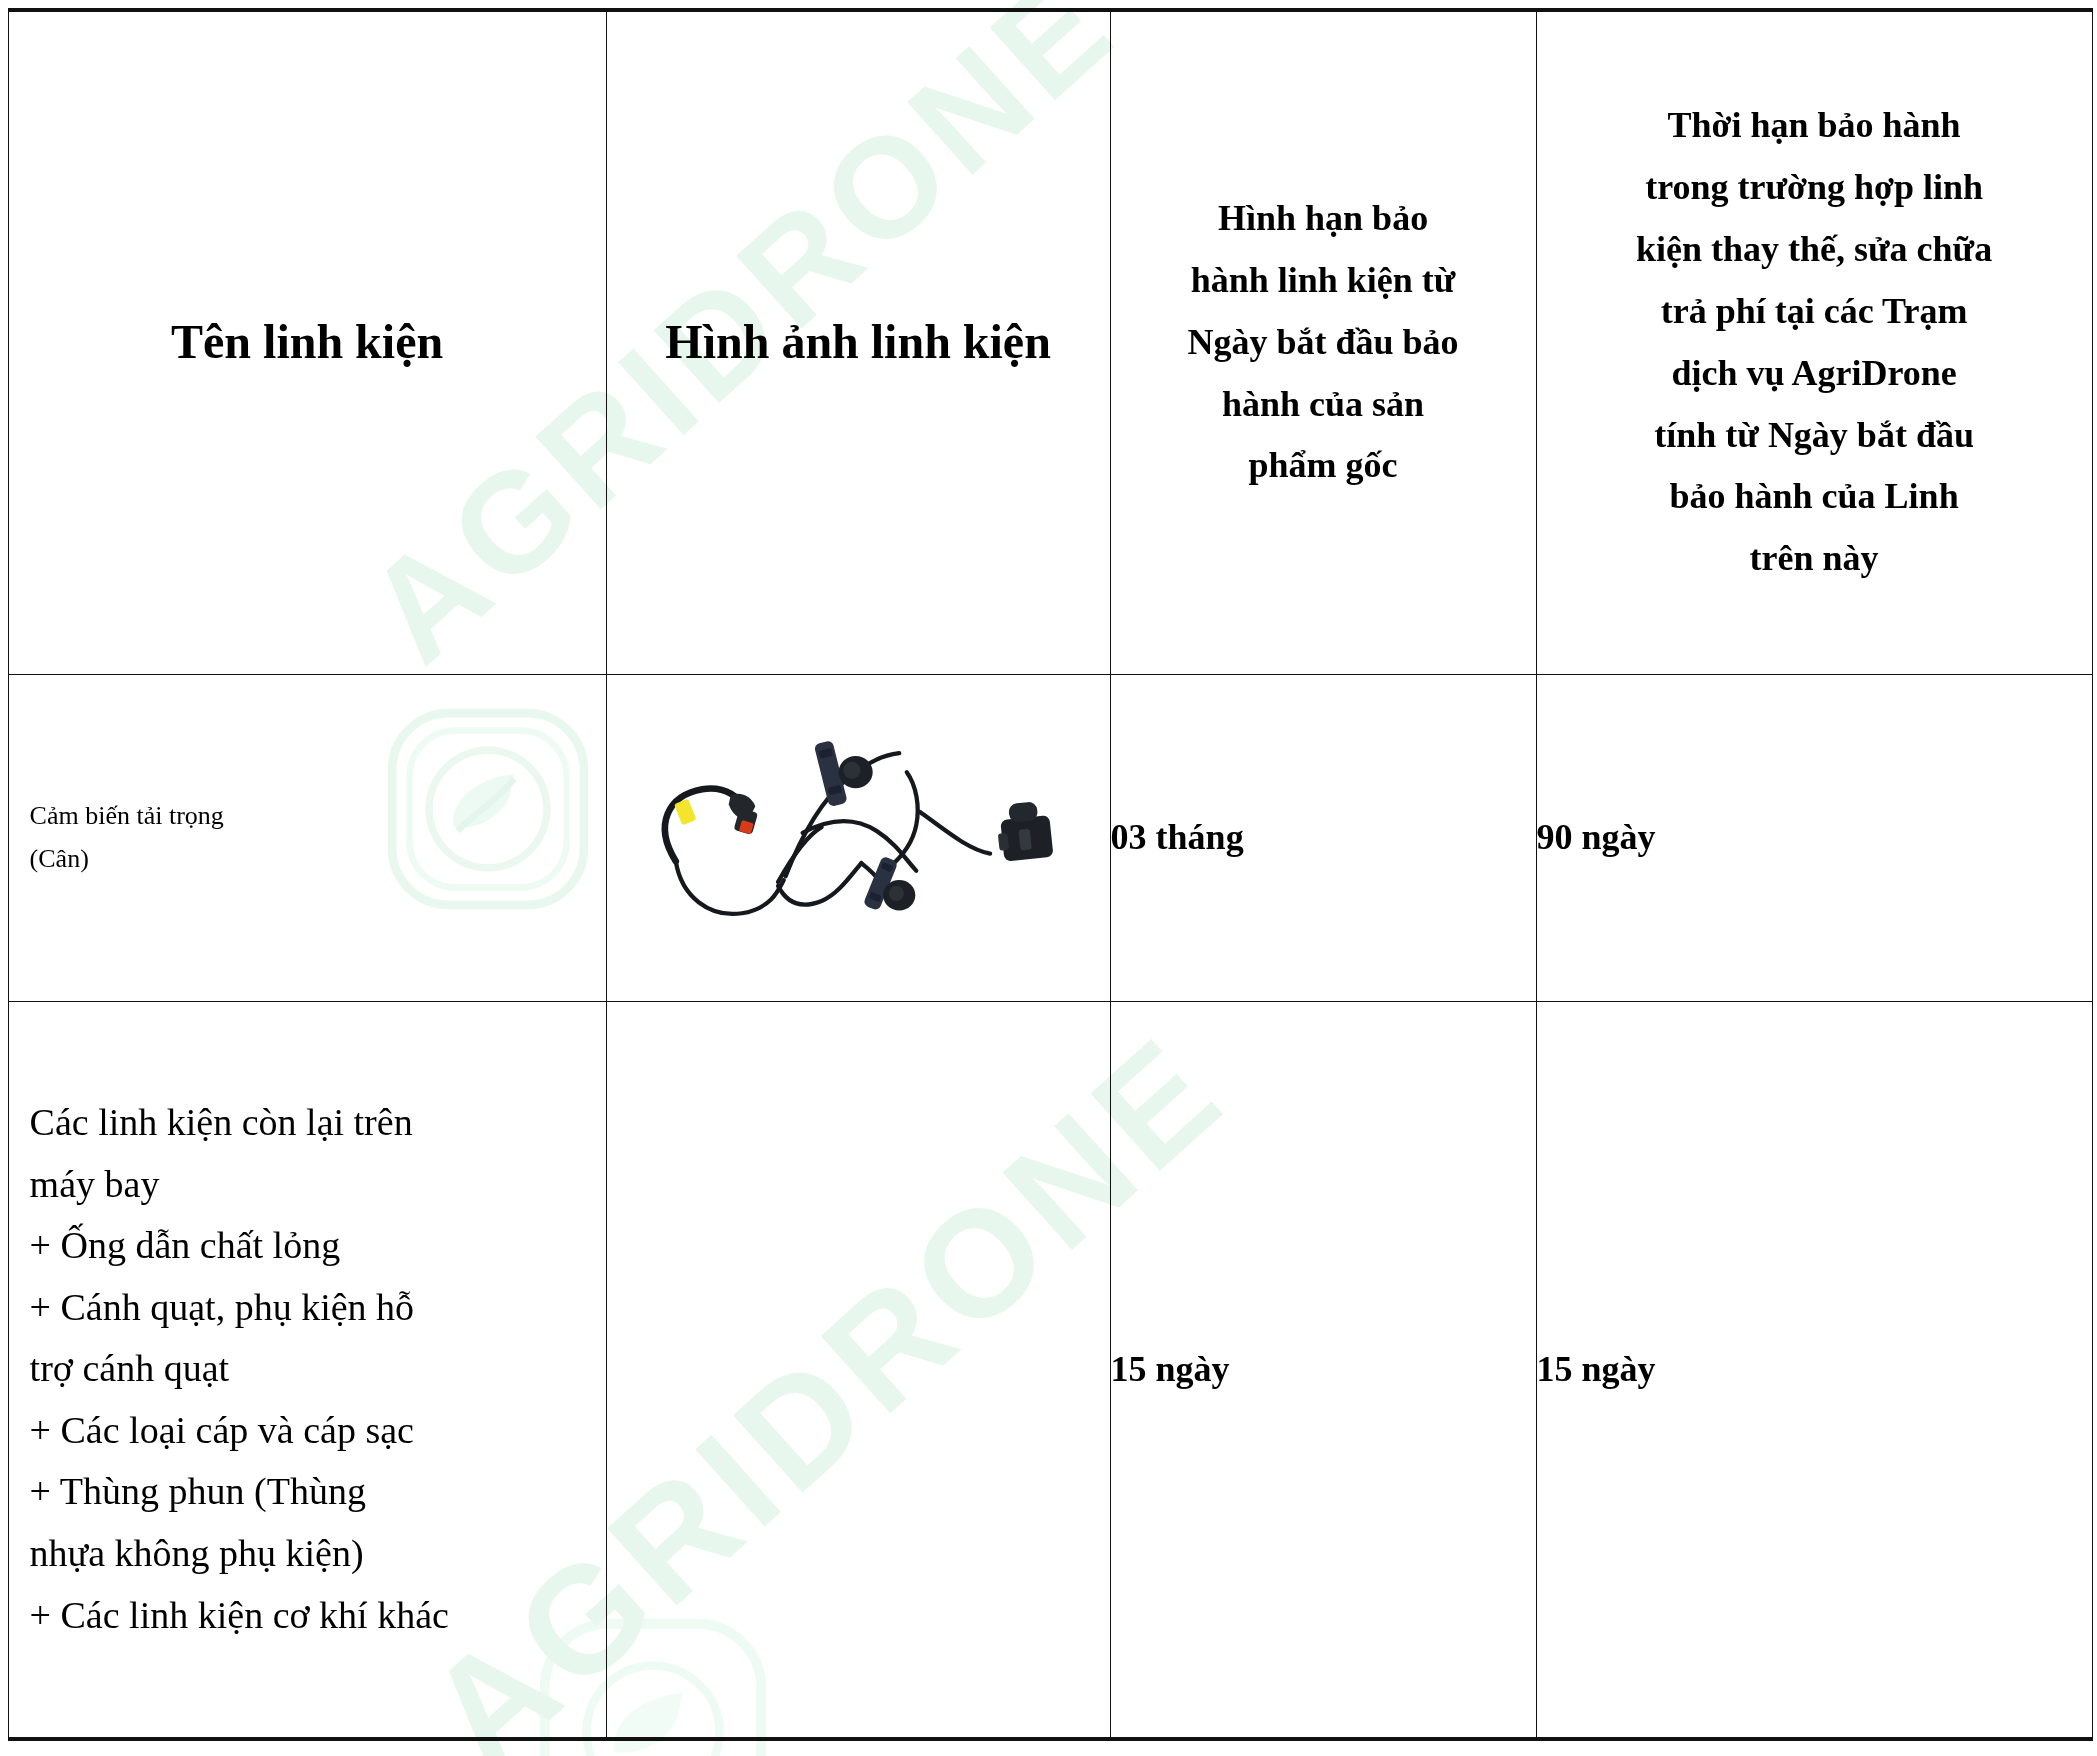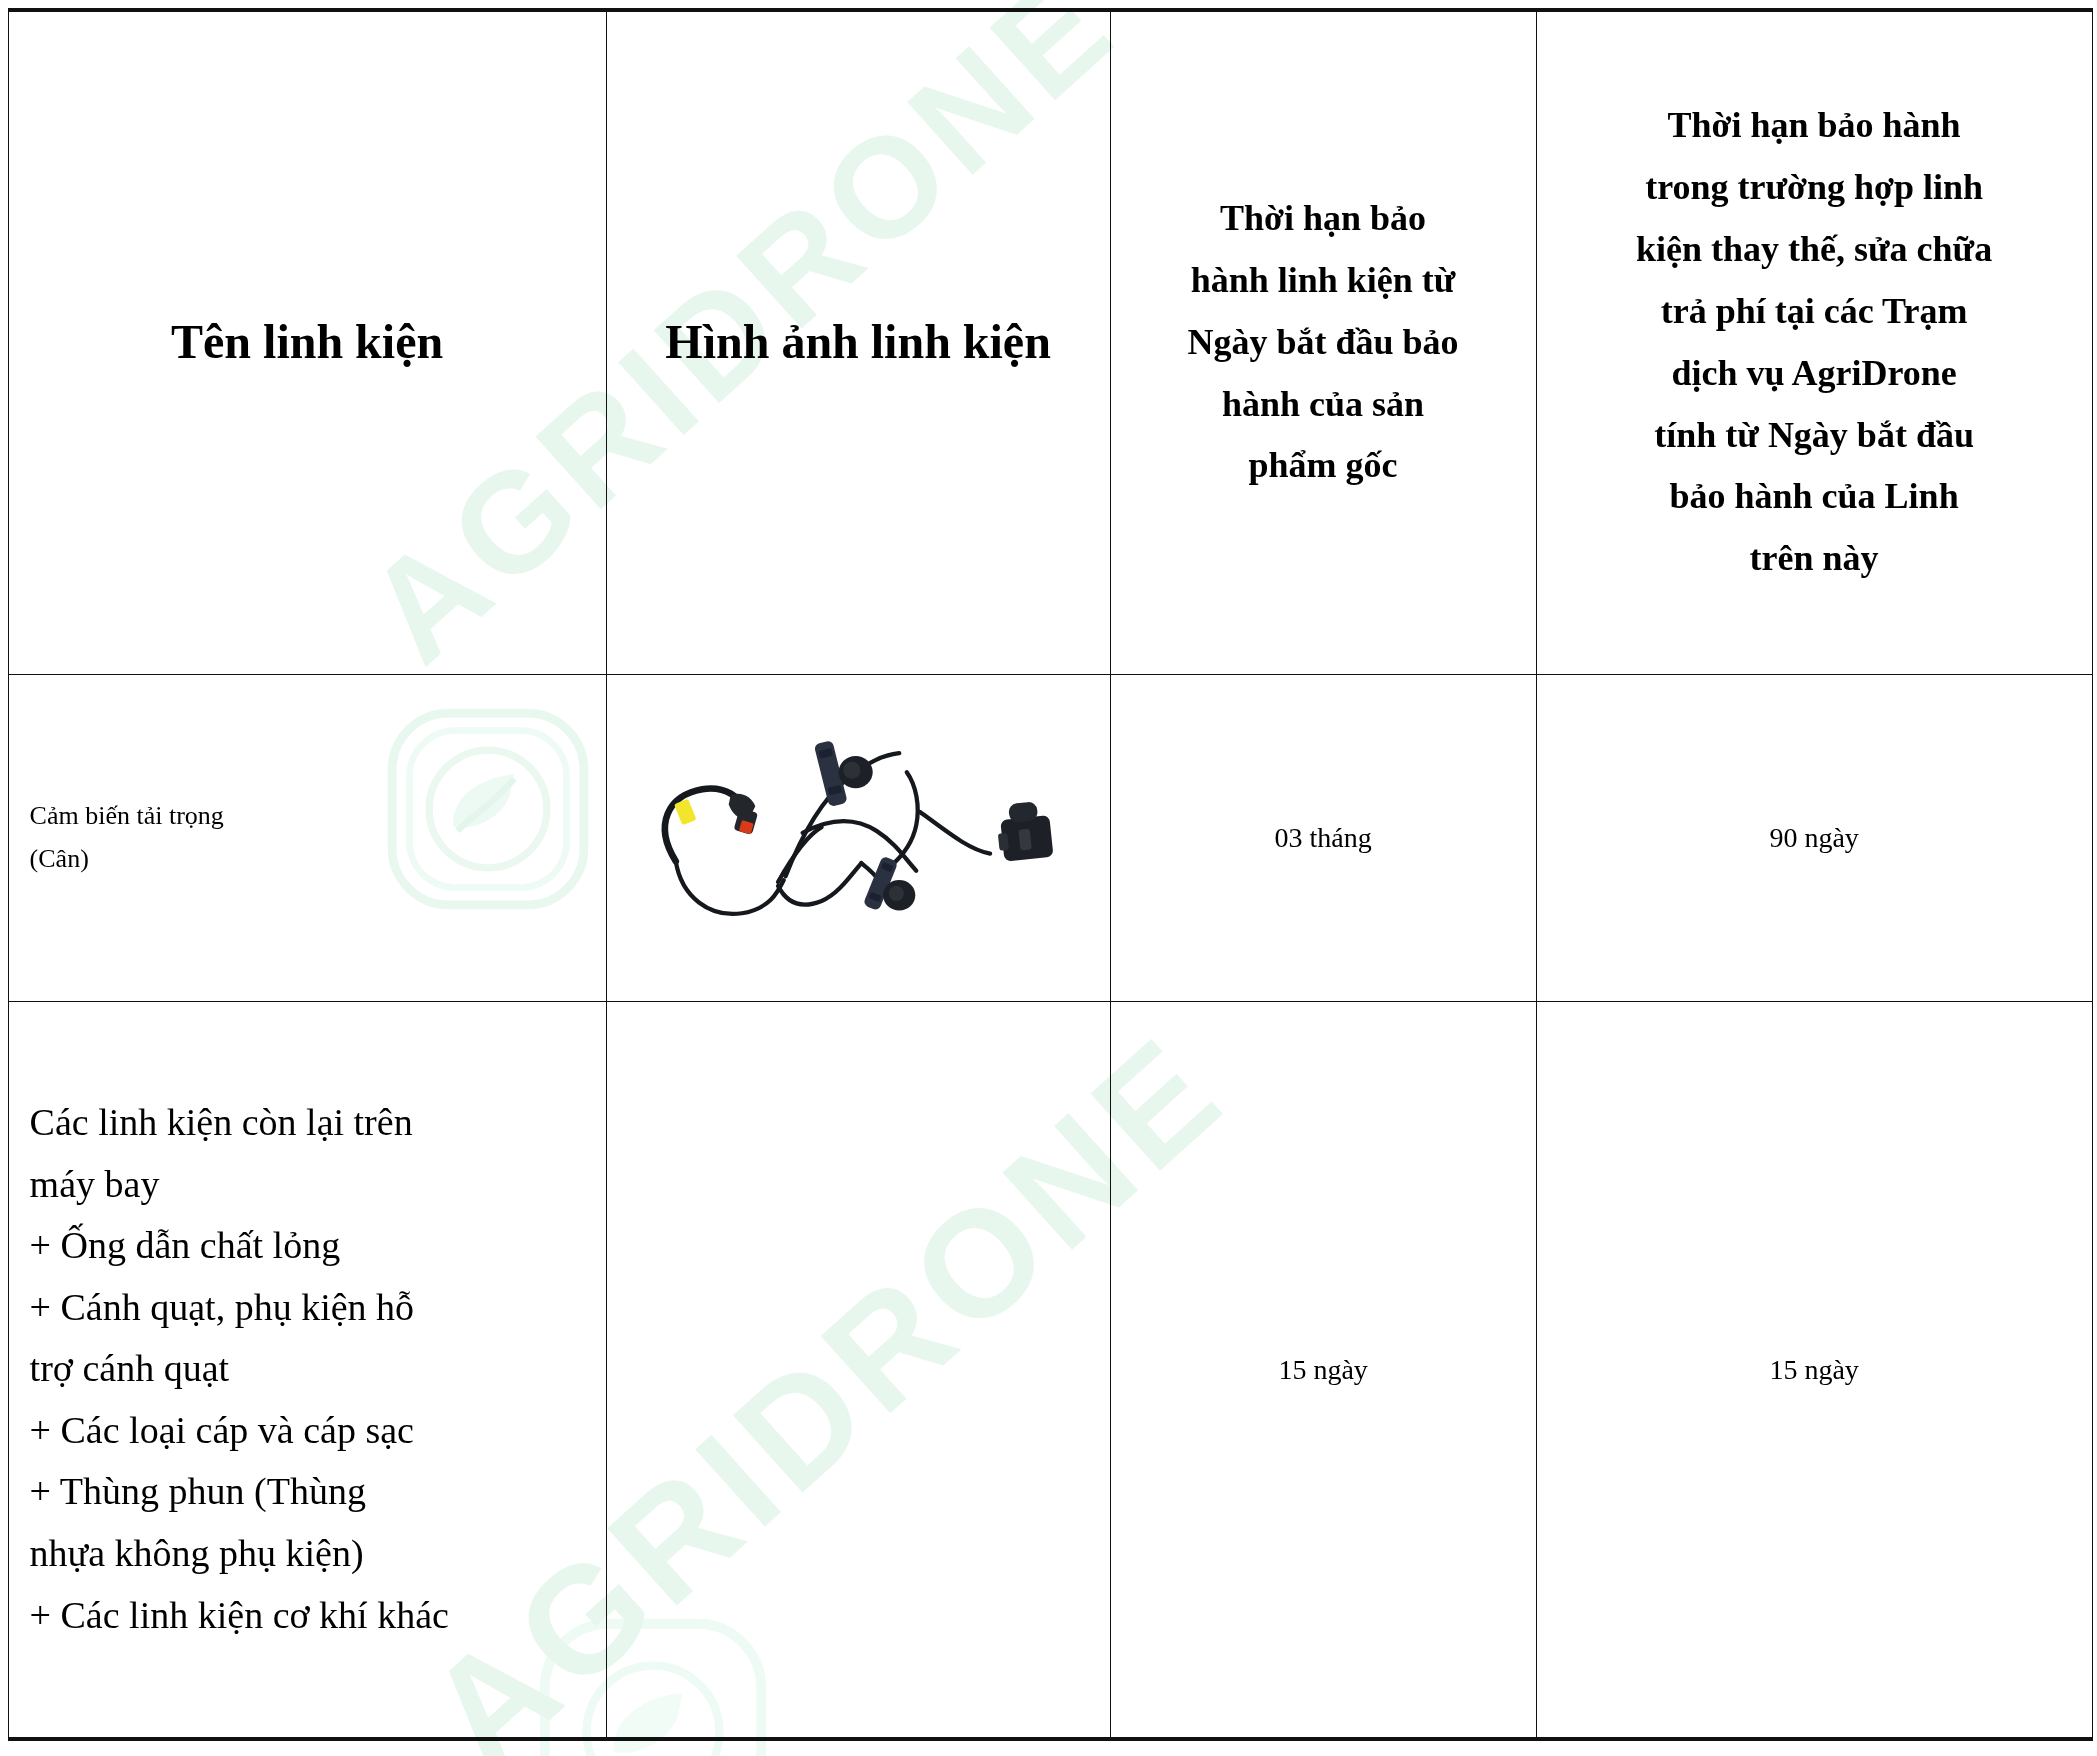--- a/index.html
+++ b/index.html
@@ -121,23 +121,24 @@
   .part-list {
     font-size: 38px;
     line-height: 1.62;
     padding: 17px 21px;
     text-align: left;
     vertical-align: top;
   }
   .part-list .line { display: block; white-space: nowrap; }
 
   .duration {
-    font-size: 28px;
-    text-align: center;
+    font-size: 36px;
+    text-align: left;
     line-height: 1.4;
+    font-weight: bold;
   }
 
   .img-cell { text-align: center; }
   .part-photo {
     display: inline-block;
     width: 445px;
     height: 237px;
     vertical-align: middle;
   }
   .empty-cell { }
@@ -185,21 +186,21 @@
 
         <th class="hdr-cell">
           <span class="hdr-text">Tên linh kiện</span>
         </th>
 
         <th class="hdr-cell">
           <span class="hdr-text">Hình ảnh linh kiện</span>
         </th>
 
         <th class="hdr-cell">
-          <span class="hdr-text tall">Thời hạn bảo</span>
+          <span class="hdr-text tall">Hình hạn bảo</span>
           <span class="hdr-text tall">hành linh kiện từ</span>
           <span class="hdr-text tall">Ngày bắt đầu bảo</span>
           <span class="hdr-text tall">hành của sản</span>
           <span class="hdr-text tall">phẩm gốc</span>
         </th>
 
         <th class="hdr-cell">
           <span class="hdr-text tall">Thời hạn bảo hành</span>
           <span class="hdr-text tall">trong trường hợp linh</span>
           <span class="hdr-text tall">kiện thay thế, sửa chữa</span>

